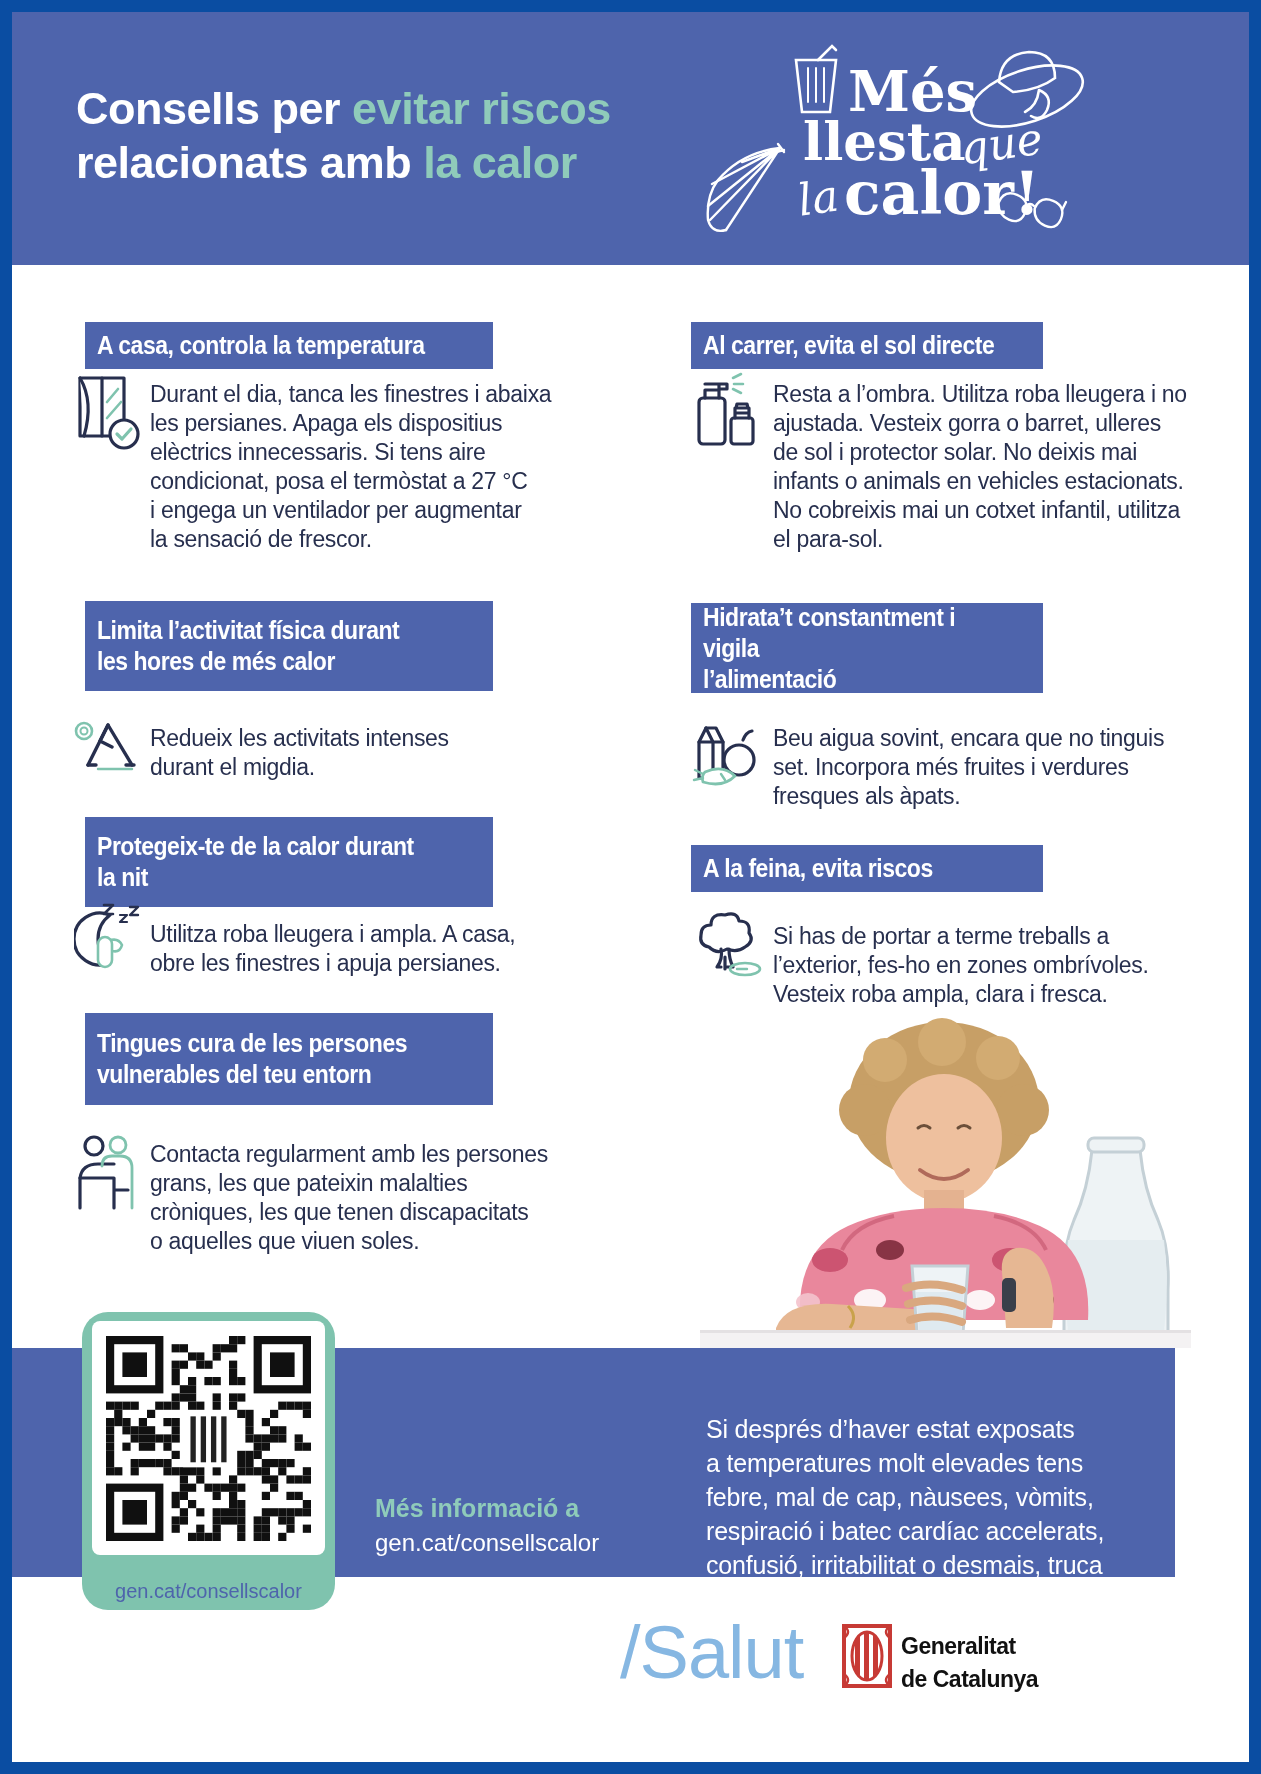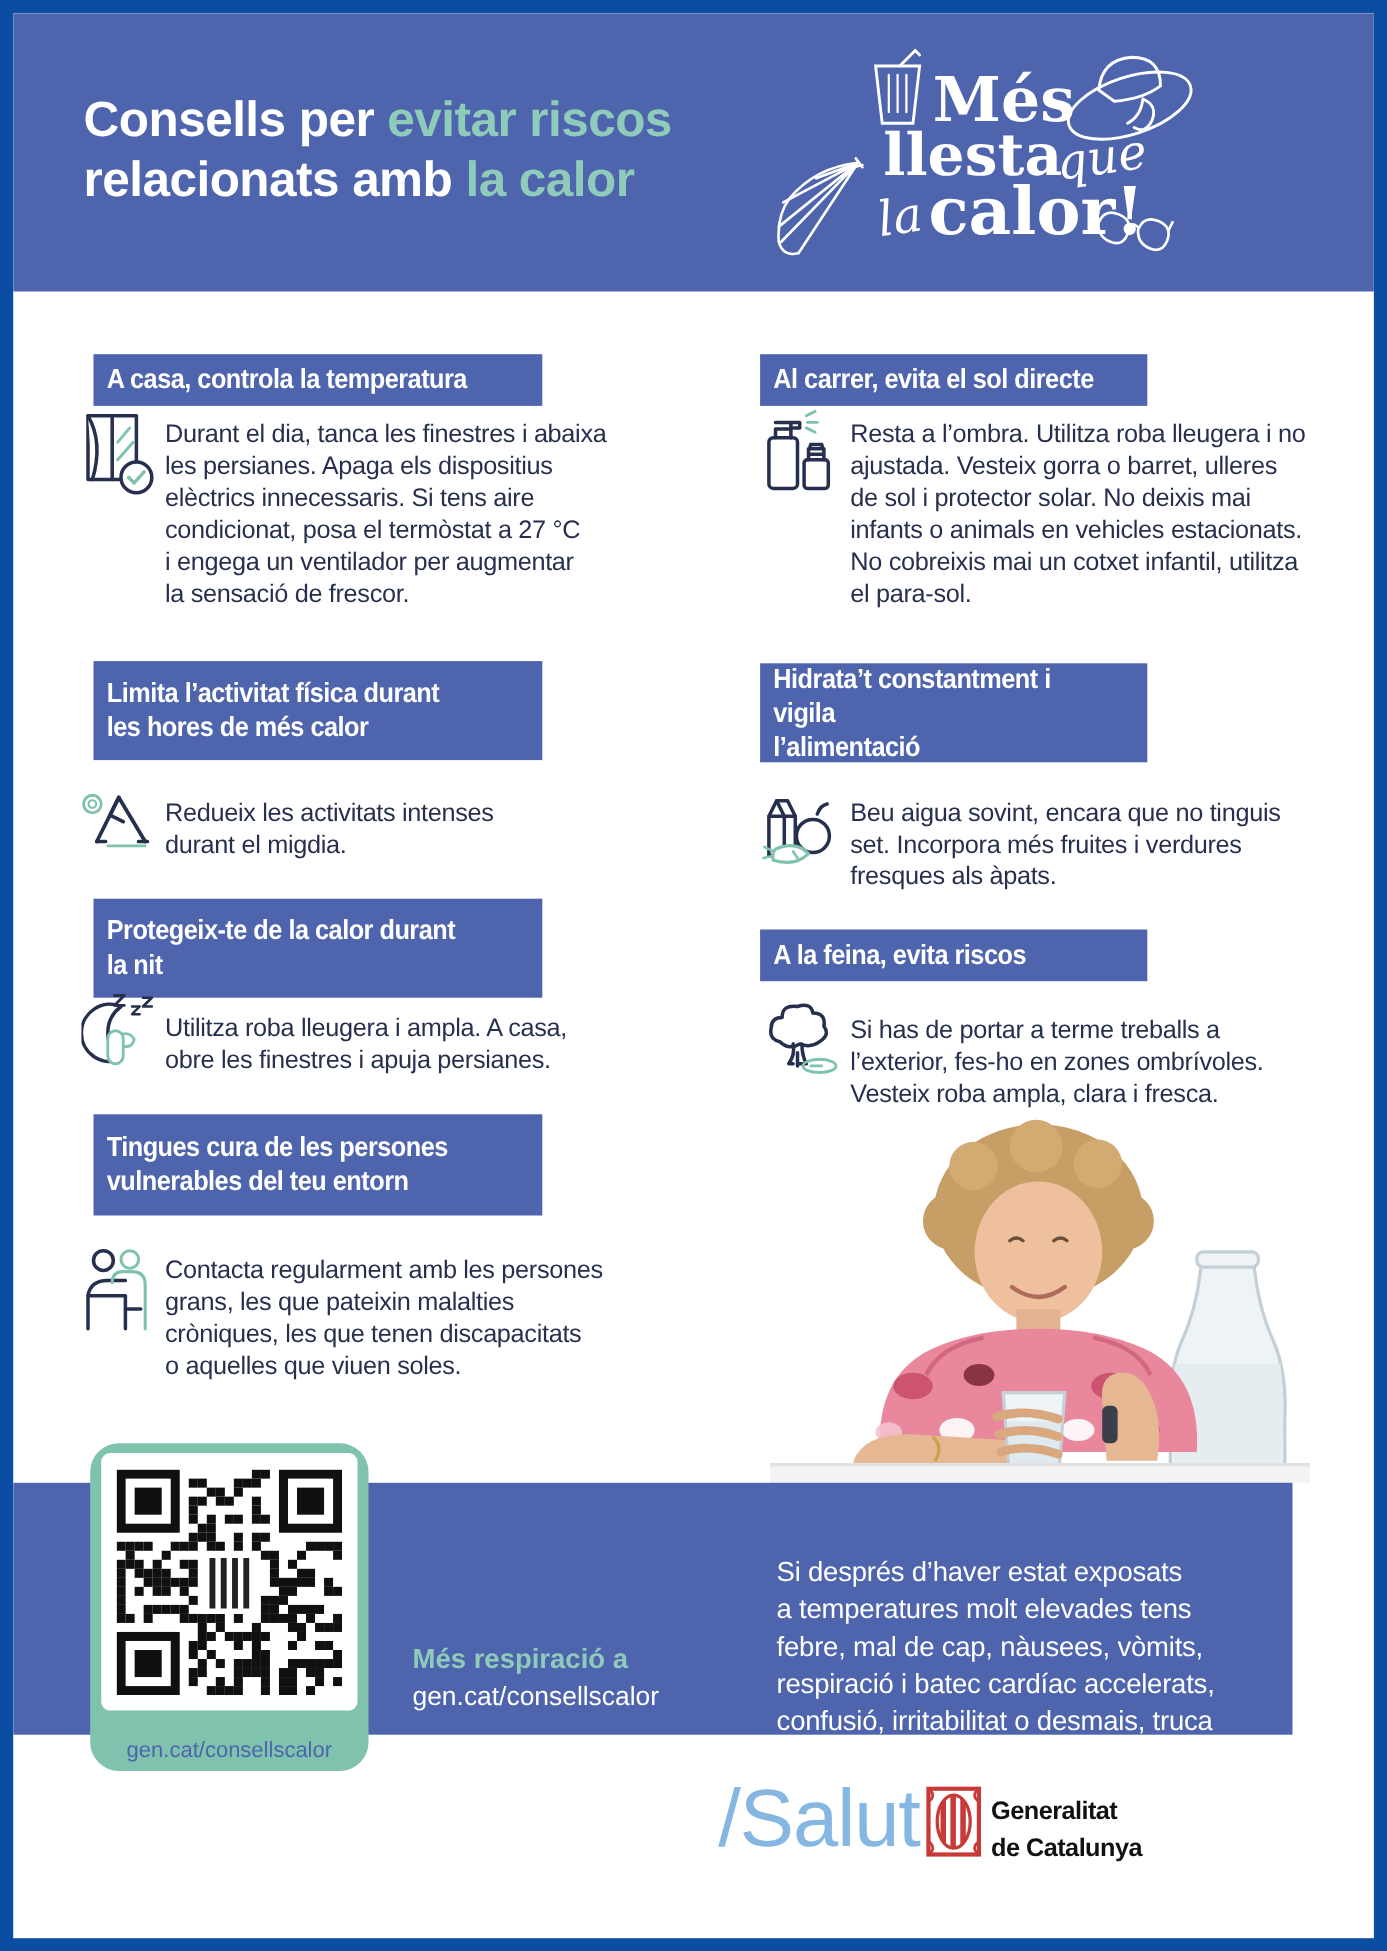--- a/index.html
+++ b/index.html
@@ -445,33 +445,33 @@
           <rect x="71.44" y="69.91999999999999" width="47.12" height="51.68" fill="#fff"></rect>
           <rect x="78.28" y="74.48" width="4.9399999999999995" height="42.559999999999995" fill="#222"></rect>
           <rect x="87.78" y="74.48" width="4.9399999999999995" height="42.559999999999995" fill="#222"></rect>
           <rect x="97.28" y="74.48" width="4.9399999999999995" height="42.559999999999995" fill="#222"></rect>
           <rect x="106.78" y="74.48" width="4.9399999999999995" height="42.559999999999995" fill="#222"></rect>
         </svg>
     </div>
     <div class="qr-label">gen.cat/consellscalor</div>
   </div>
 
-  <div class="abs moreinfo-label" style="left:363px;top:1482px;">Més respiració a</div>
+  <div class="abs moreinfo-label" style="left:363px;top:1482px;">Més informació a</div>
   <div class="abs moreinfo-url" style="left:363px;top:1517px;">gen.cat/consellscalor</div>
 
   <div class="abs alert" style="left:694px;top:1366px;width:500px;">
     <span>Si després d’haver estat exposats
 a temperatures molt elevades </span><b>tens
 febre, mal de cap, nàusees, vòmits,
 respiració i batec cardíac accelerats,
 confusió, irritabilitat o desmais, truca
 al 061 SalutRespon.</b>
   </div>
 
-  <div class="abs salut" style="left:608px;top:1598px;margin-left:33px;">/Salut</div>
+  <div class="abs salut" style="left:608px;top:1598px;">/Salut</div>
 
   <svg class="abs" style="left:830px;top:1612px" width="50" height="64" viewBox="0 0 50 64">
     <rect x="2" y="2" width="46" height="60" fill="#fff" stroke="#c73a35" stroke-width="4"></rect>
     <path d="M2 2 q8 6 0 12 M48 2 q-8 6 0 12 M2 62 q8 -6 0 -12 M48 62 q-8 -6 0 -12" stroke="#c73a35" stroke-width="2.5" fill="none"></path>
     <clipPath id="shieldclip">
         <ellipse cx="25" cy="32" rx="15" ry="24"></ellipse>
       </clipPath>
     <ellipse cx="25" cy="32" rx="15" ry="24" fill="#fff" stroke="#c73a35" stroke-width="3"></ellipse>
     <g clip-path="url(#shieldclip)">
       <rect x="13" y="8" width="5" height="48" fill="#c73a35"></rect>

